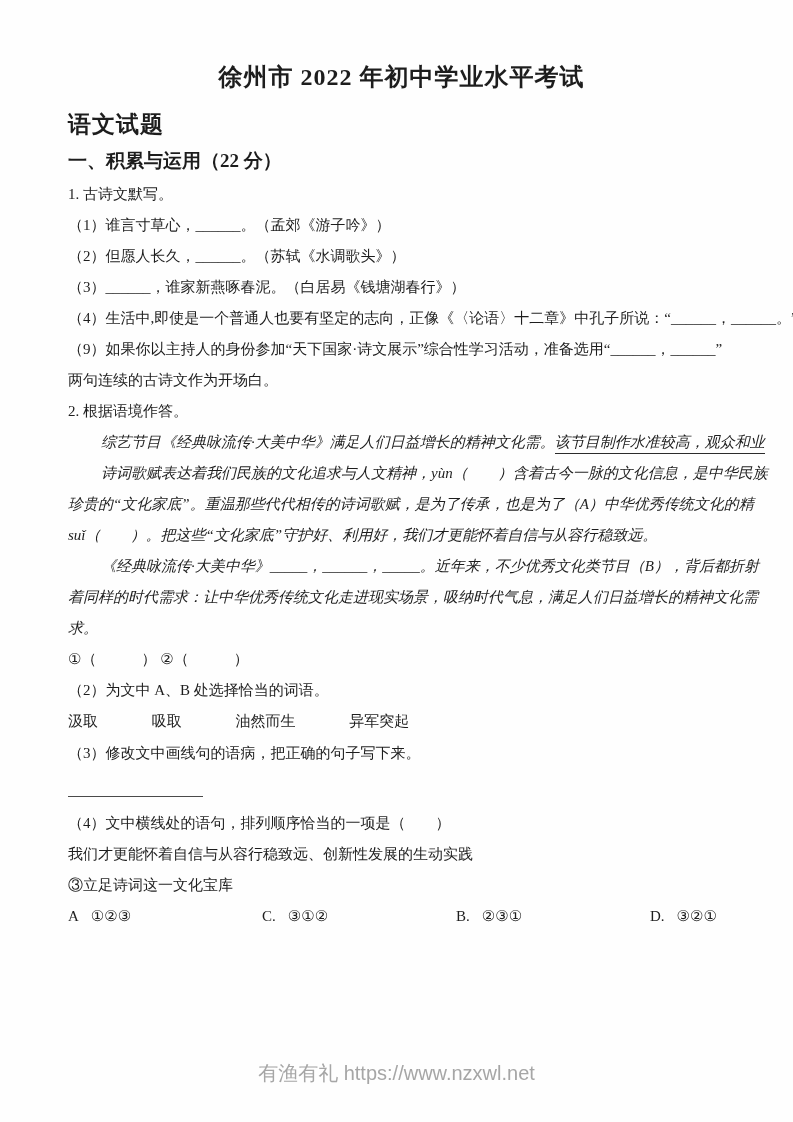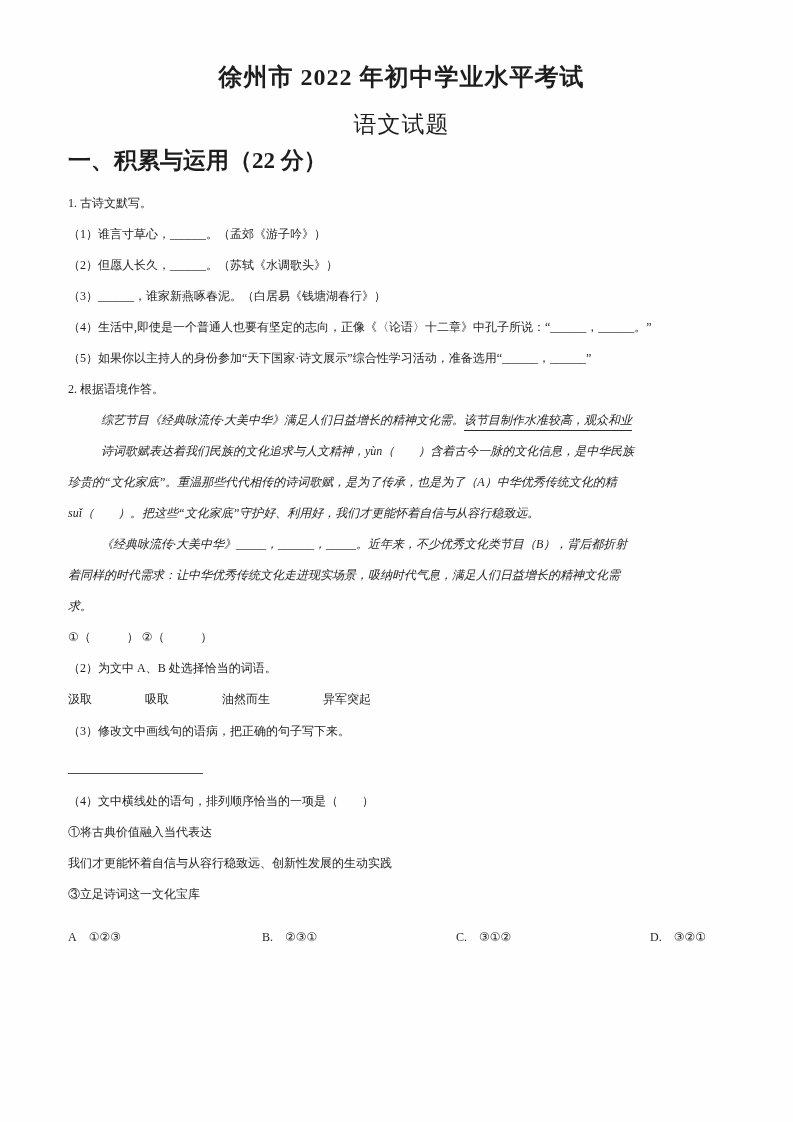--- a/index.html
+++ b/index.html
@@ -20,53 +20,53 @@
   }
   .title {
     text-align: center;
     font-weight: bold;
     font-size: 24px;
     line-height: 30px;
     margin-bottom: 18px;
     letter-spacing: 1px;
   }
   .subtitle {
-    text-align: center;
-    font-weight: normal;
+    text-align: left;
+    font-weight: bold;
     font-size: 23px;
     line-height: 30px;
     margin-bottom: 8px;
     letter-spacing: 1px;
   }
   .sec-heading {
     font-weight: bold;
-    font-size: 23px;
+    font-size: 19px;
     line-height: 26px;
-    margin-bottom: 14px;
+    margin-bottom: 5px;
   }
   .line {
-    font-size: 12px;
+    font-size: 15px;
     line-height: 31px;
     white-space: nowrap;
   }
   .ind { padding-left: 33px; }
   .kai { font-style: italic; }
   .ul {
     border-bottom: 1px solid #2b2b2b;
     padding-bottom: 3px;
   }
   .blank-rule {
     display: inline-block;
     width: 135px;
     height: 17px;
     border-bottom: 1.5px solid #4a4a4a;
   }
   .rule-line { margin-top: 8px; }
   .words span { display: inline-block; margin-right: 50px; font-family: Liberation Mono, monospace; }
-  .choices { display: flex; margin-top: 12px; }
+  .choices { display: flex; }
   .choice { flex: 0 0 194px; }
   .choice .clabel { margin-right: 12px; }
   .footer {
     position: absolute;
     left: 0;
     right: 0;
     top: 1060px;
     text-align: center;
     font-family: "Liberation Sans", "DejaVu Sans", sans-serif;
     font-size: 20px;
@@ -82,21 +82,22 @@
     <div class="title">徐州市 2022 年初中学业水平考试</div>
     <div class="subtitle">语文试题</div>
 
     <div class="sec-heading">一、积累与运用（22 分）</div>
 
     <div class="line">1. 古诗文默写。</div>
     <div class="line">（1）谁言寸草心，______。（孟郊《游子吟》）</div>
     <div class="line">（2）但愿人长久，______。（苏轼《水调歌头》）</div>
     <div class="line">（3）______，谁家新燕啄春泥。（白居易《钱塘湖春行》）</div>
     <div class="line">（4）生活中,即使是一个普通人也要有坚定的志向，正像《〈论语〉十二章》中孔子所说：“______，______。”</div>
-    <div class="line">（5）如果你以主持人的身份参加“天下国家·诗文展示”综合性学习活动，准备选用“______，______”</div>
+    <div class="line">（9）如果你以主持人的身份参加“天下国家·诗文展示”综合性学习活动，准备选用“______，______”</div>
+    <div class="line">两句连续的古诗文作为开场白。</div>
 
     <div class="line">2. 根据语境作答。</div>
 
     <div class="line kai ind"><span>综艺节目《经典咏流传·大美中华》满足人们日益增长的精神文化需。</span><span class="ul">该节目制作水准较高，观众和业</span></div>
 
     <div class="line kai ind">诗词歌赋表达着我们民族的文化追求与人文精神，yùn（　　）含着古今一脉的文化信息，是中华民族</div>
     <div class="line kai">珍贵的“文化家底”。重温那些代代相传的诗词歌赋，是为了传承，也是为了（A）中华优秀传统文化的精</div>
     <div class="line kai">suǐ（　　）。把这些“文化家底”守护好、利用好，我们才更能怀着自信与从容行稳致远。</div>
 
     <div class="line kai ind">《经典咏流传·大美中华》_____，______，_____。近年来，不少优秀文化类节目（B），背后都折射</div>
@@ -110,26 +111,26 @@
       <span>汲取</span>
       <span>吸取</span>
       <span>油然而生</span>
       <span>异军突起</span>
     </div>
 
     <div class="line">（3）修改文中画线句的语病，把正确的句子写下来。</div>
     <div class="line rule-line"><span class="blank-rule"></span></div>
 
     <div class="line">（4）文中横线处的语句，排列顺序恰当的一项是（　　）</div>
-    <div class="line">①将古典价值融入当代表达</div>
     <div class="line">我们才更能怀着自信与从容行稳致远、创新性发展的生动实践</div>
     <div class="line">③立足诗词这一文化宝库</div>
 
     <div class="line choices">
       <span class="choice"><span class="clabel">A</span><span class="cv">①②③</span></span>
+      <span class="choice"><span class="clabel">C.</span><span class="cv">③①②</span></span>
       <span class="choice"><span class="clabel">B.</span><span class="cv">②③①</span></span>
-      <span class="choice"><span class="clabel">C.</span><span class="cv">③①②</span></span>
       <span class="choice"><span class="clabel">D.</span><span class="cv">③②①</span></span>
     </div>
 
   </div>
 
+  <div class="footer">有渔有礼 https://www.nzxwl.net</div>
 </div>
 
 </body></html>

